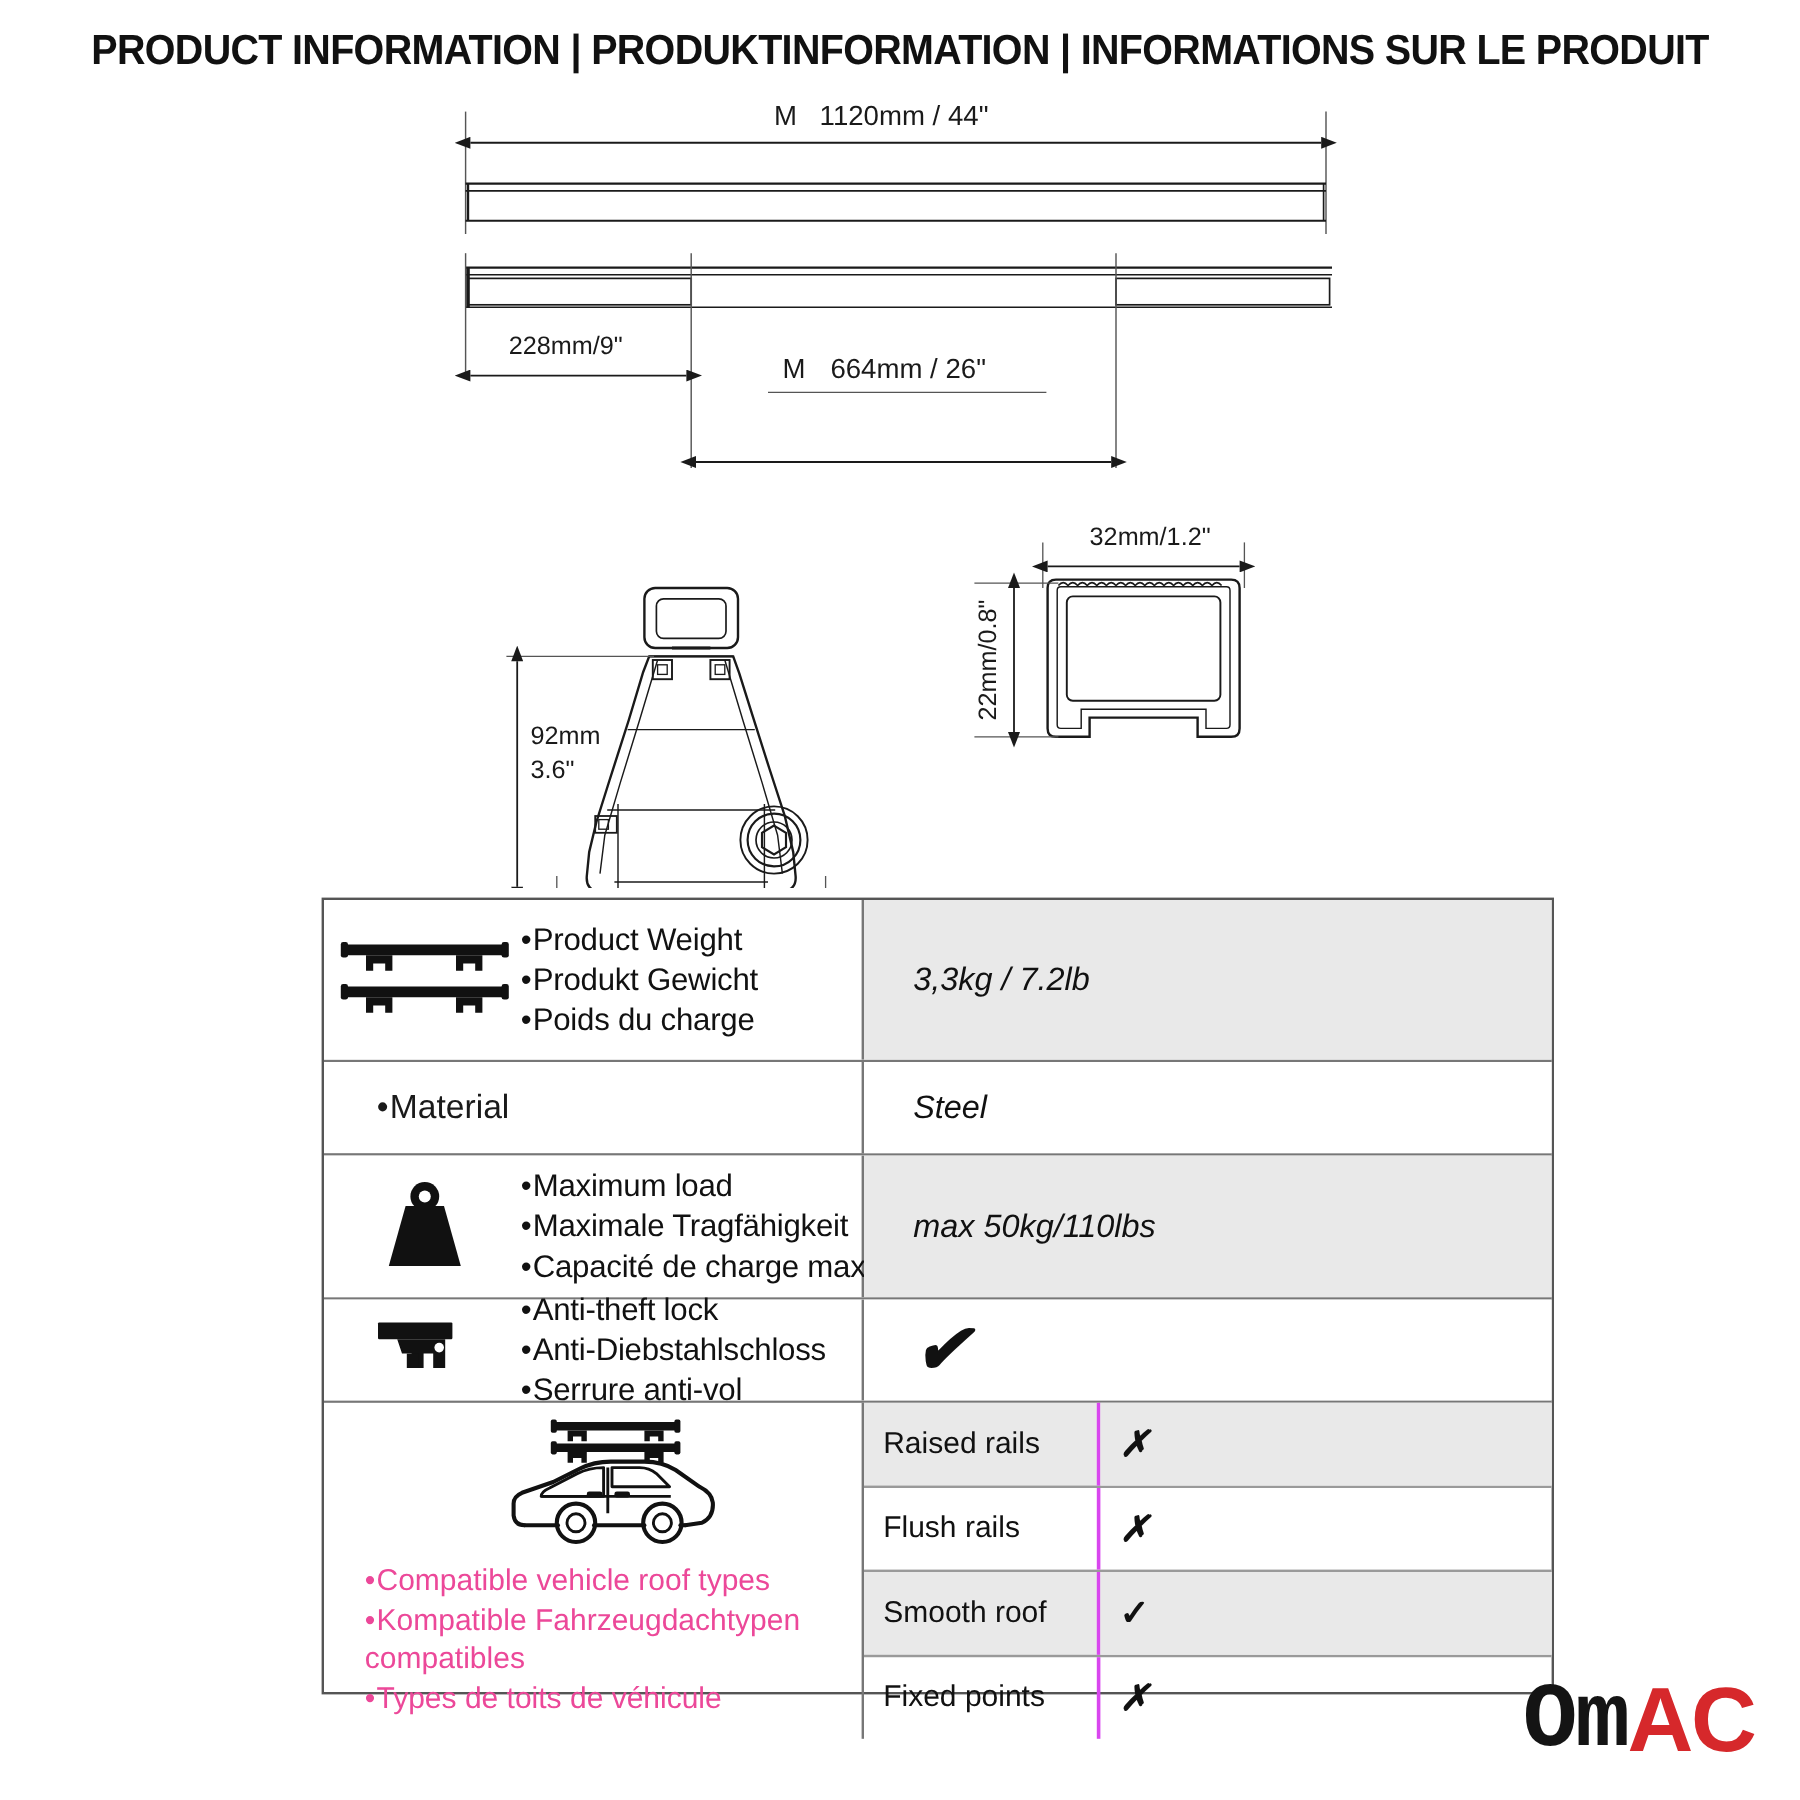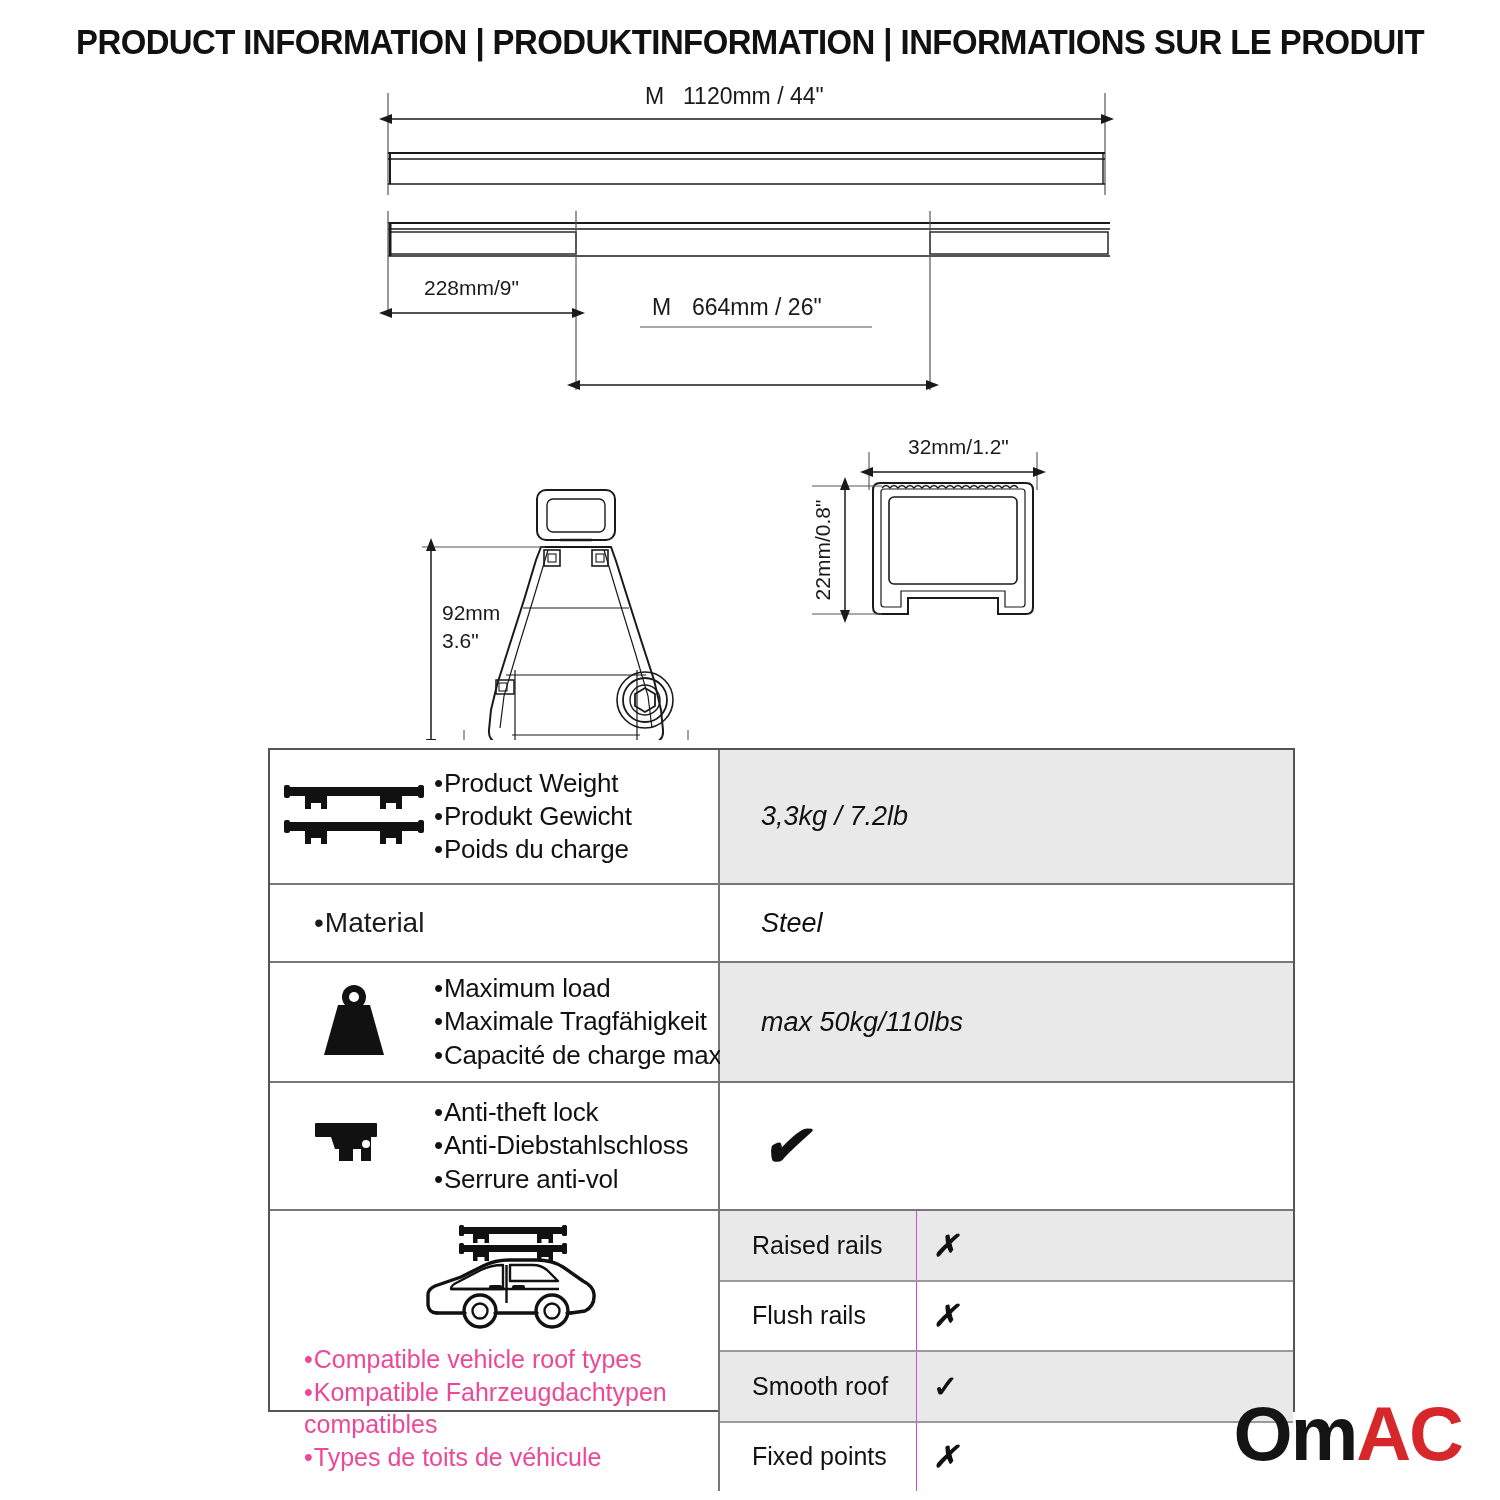--- a/index.html
+++ b/index.html
@@ -87,21 +87,21 @@
     color:#111;
     white-space:nowrap;
   }
   .label-lines div{letter-spacing:-0.2px;}
   .bullet{margin-right:1px;}
 
   
   .row-weight{height:135px;}
   .row-material{height:78px;}
   .row-load{height:120px;}
-  .row-lock{height:128px;}
+  .row-lock{height:86px;}
 
   
   .material-label{
     width:450px;box-sizing:border-box;border-right:2px solid #777;
     display:flex;align-items:center;padding-left:44px;
     font-size:28px;
   }
 
   
   .roof-row{display:flex;width:100%;height:280px;}
@@ -111,22 +111,22 @@
     justify-content:flex-start;padding:8px 0 0 34px;
   }
   .roof-car{width:100%;display:flex;justify-content:center;margin-bottom:6px;}
   .roof-text{font-size:25px;line-height:1.3;color:#ec4899;}
   .roof-right{flex:1;display:flex;flex-direction:column;}
   .subrow{
     display:flex;flex:1;border-bottom:2px solid #9a9a9a;box-sizing:border-box;
   }
   .subrow:last-child{border-bottom:none;}
   .sub-name{
-    width:197px;box-sizing:border-box;border-right:1px solid #d946ef;
-    display:flex;align-items:center;padding-left:32px;
+    width:197px;box-sizing:border-box;border-right:3px solid #d946ef;
+    display:flex;align-items:center;padding-left:16px;
     font-size:25px;color:#111;
   }
   .sub-val{
     flex:1;display:flex;align-items:center;padding-left:16px;
     font-size:30px;font-weight:bold;color:#111;
   }
   .mark-x{font-size:30px;font-weight:bold;font-style:italic;}
   .mark-check{font-size:30px;}
 
   .big-check{font-size:58px;line-height:1;color:#111;font-weight:bold;}
@@ -134,21 +134,21 @@
   
   .logo{
     position:absolute;right:38px;bottom:28px;
     display:flex;align-items:center;
     font-family:"Liberation Sans", sans-serif;
     font-weight:bold;
     font-size:76px;
     letter-spacing:-2px;
     line-height:1;
   }
-  .logo .dark{color:#141414;}
+  .logo .dark{color:#141414;font-family:Liberation Mono, monospace;}
   .logo .red{color:#d6282b;}
 </style>
 </head>
 <body>
 
 <div class="page">
 
   <div class="header-title">PRODUCT INFORMATION | PRODUKTINFORMATION | INFORMATIONS SUR LE PRODUIT</div>
 
   <div class="drawing">

